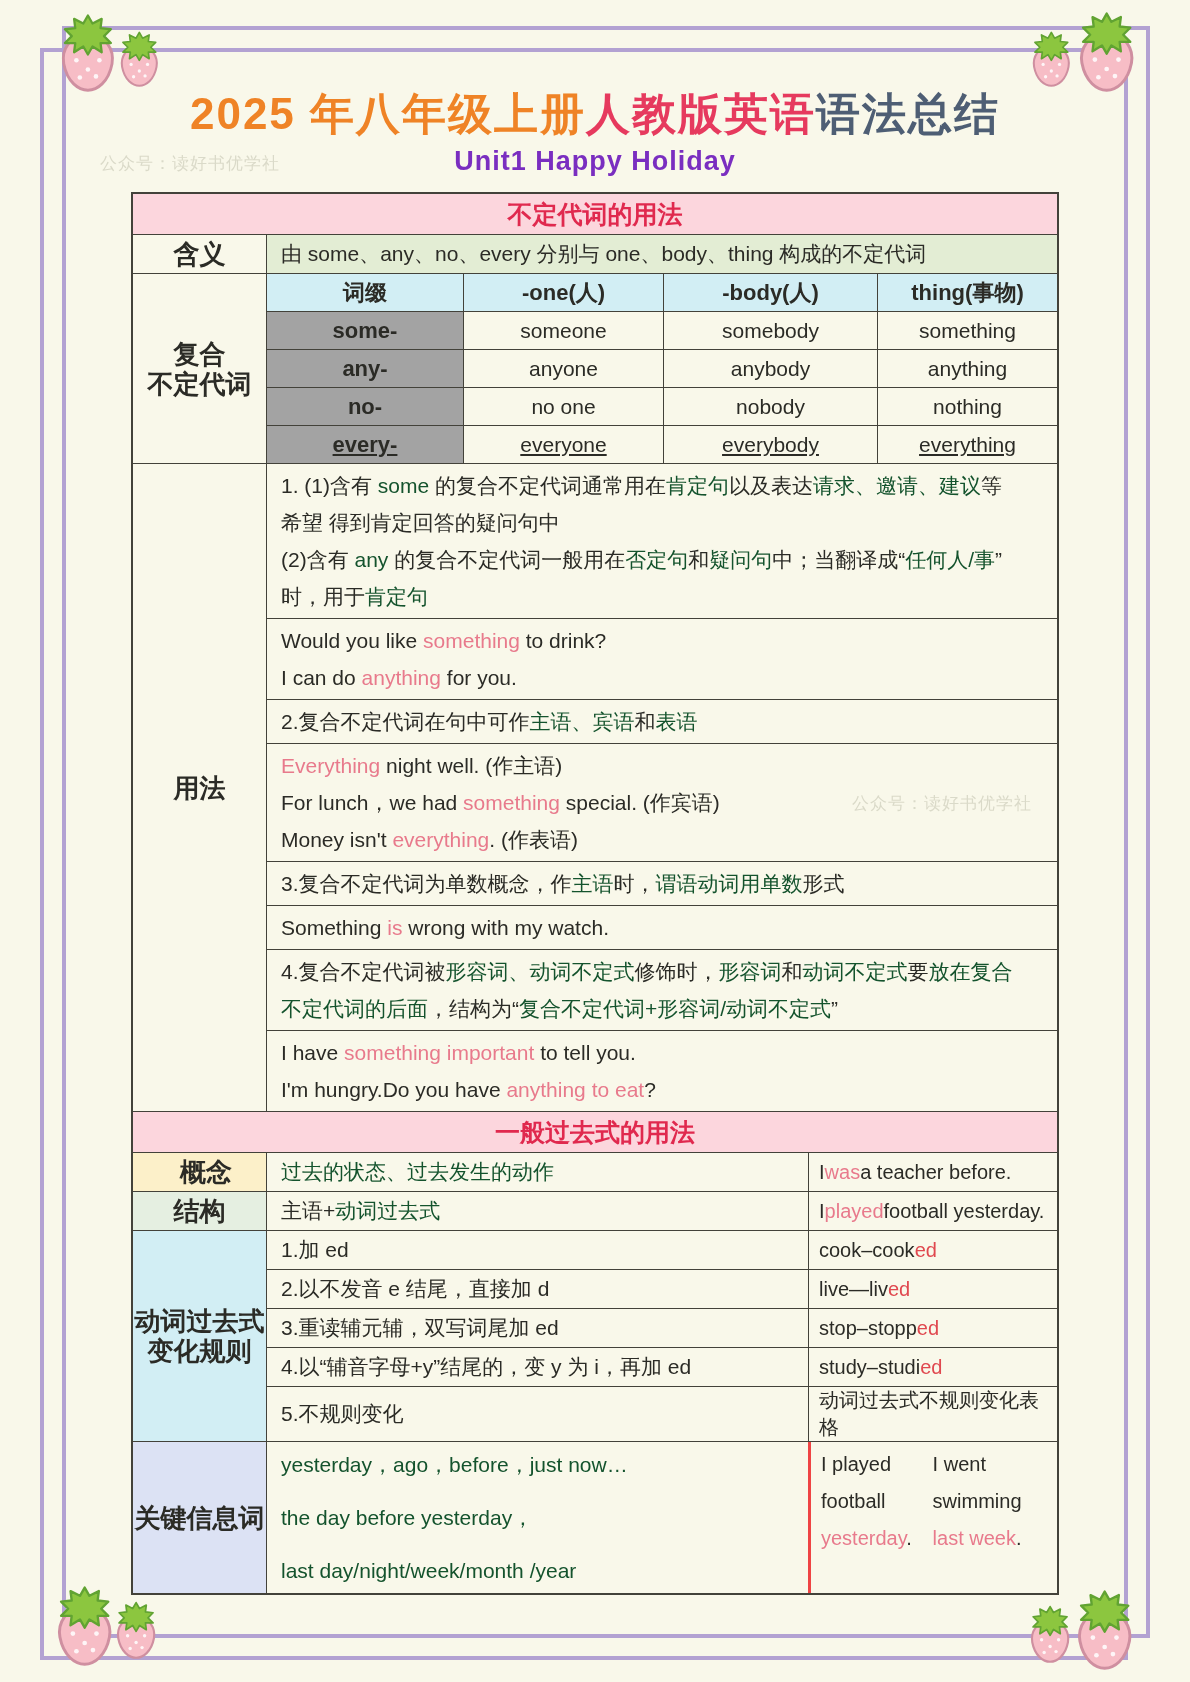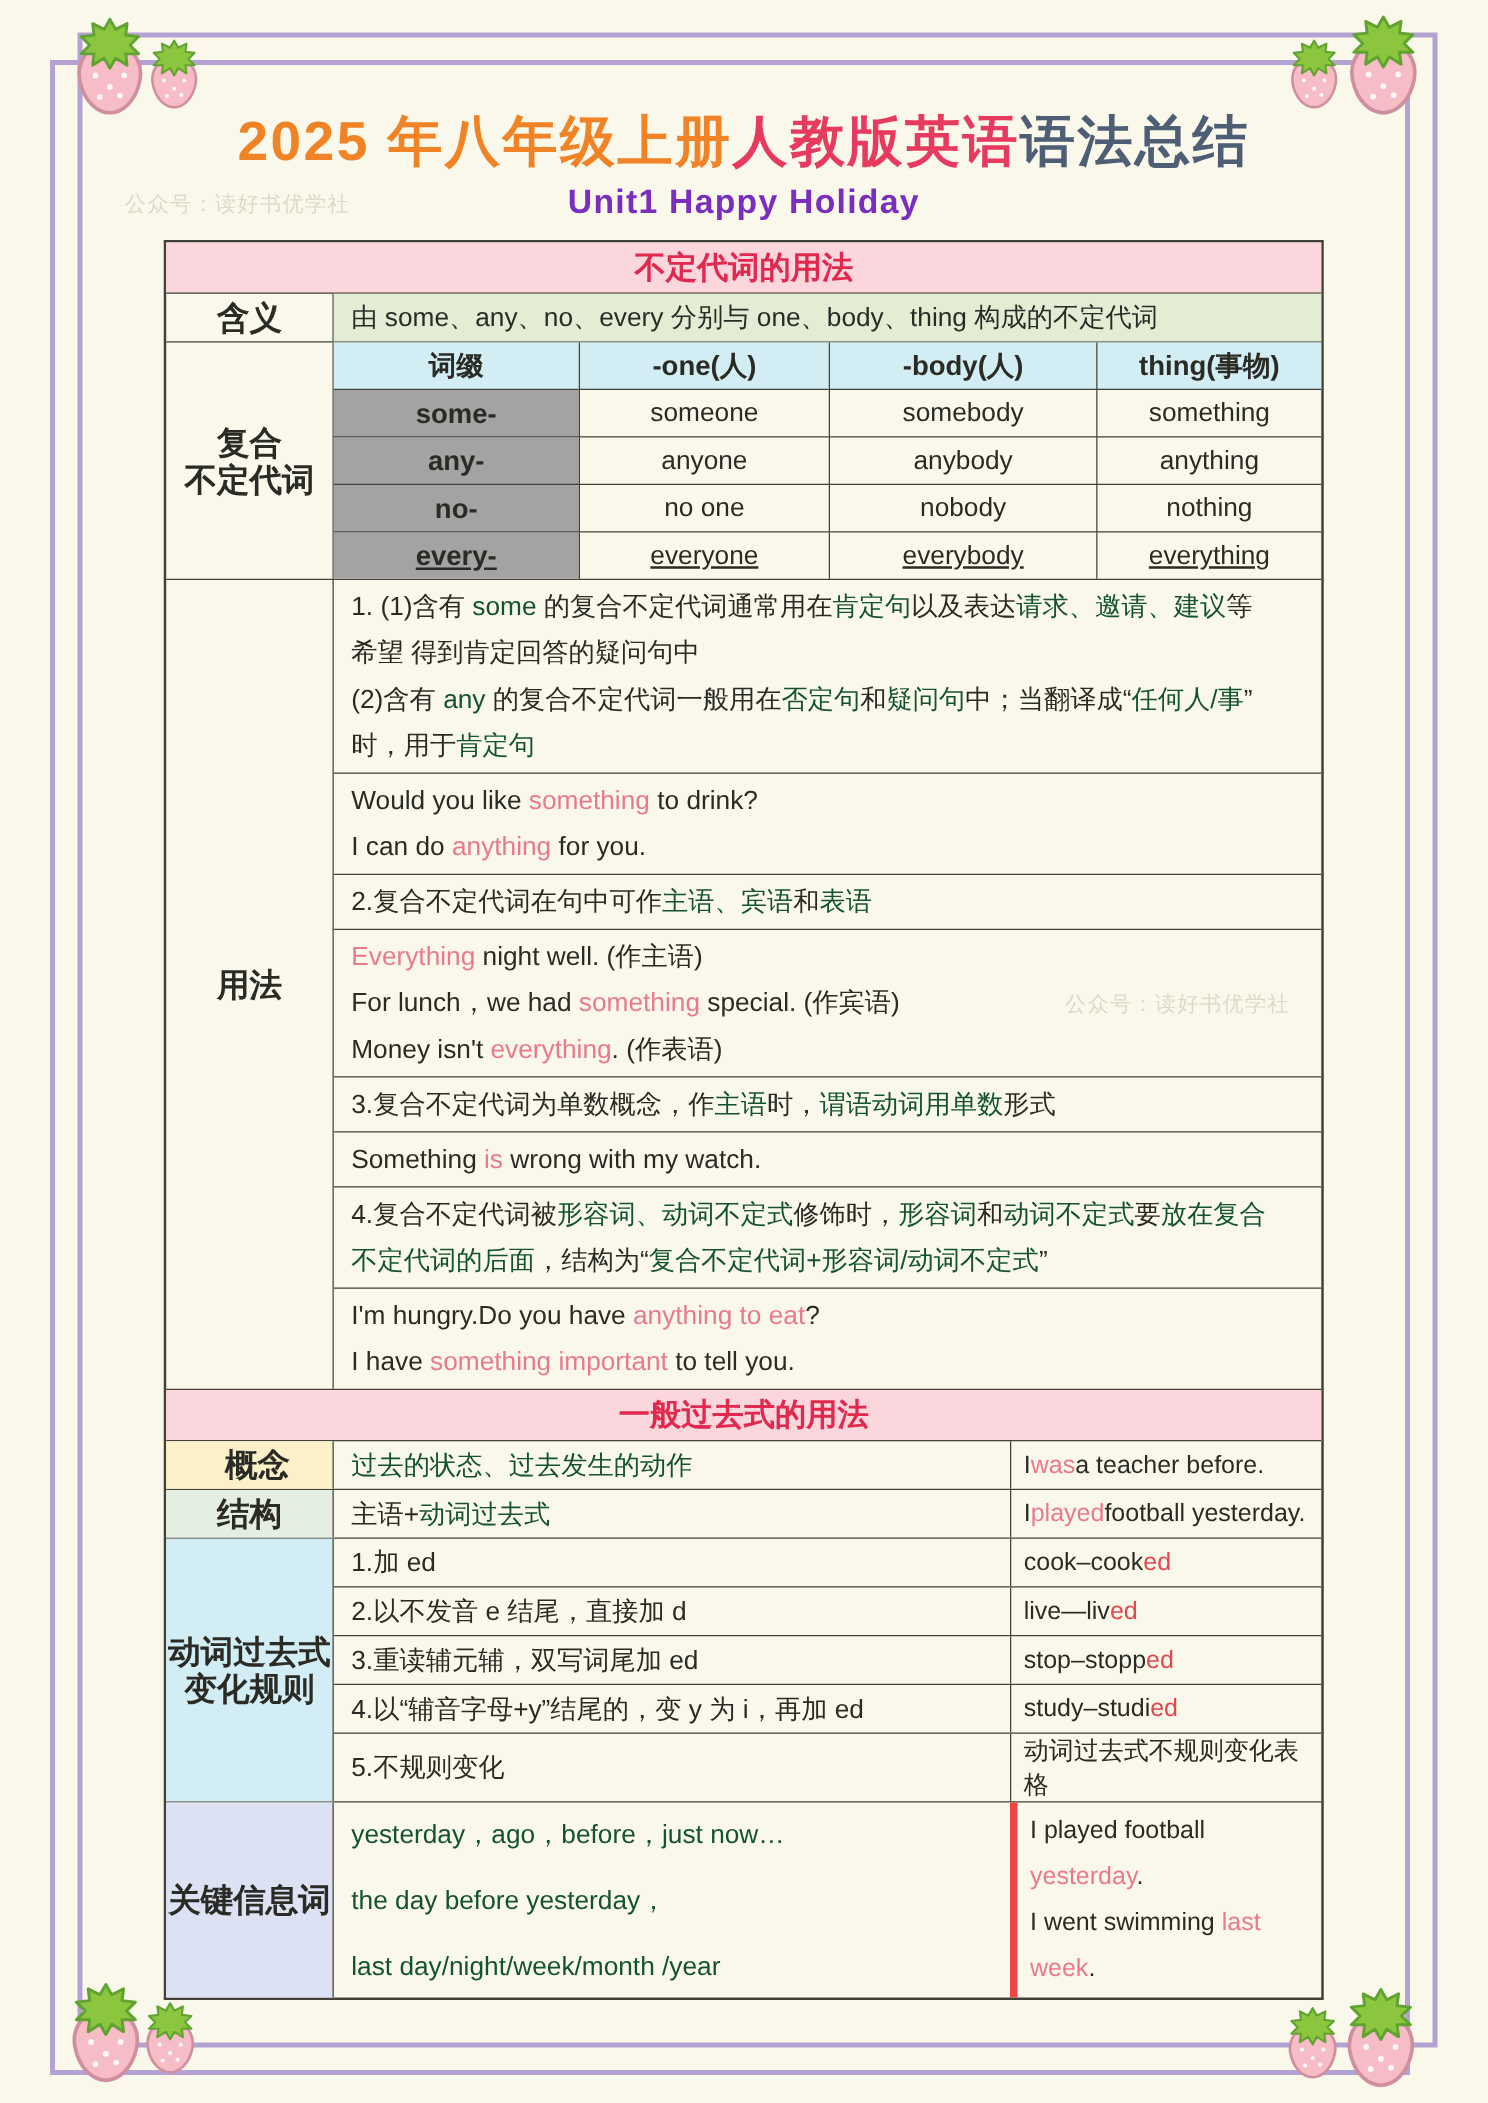--- a/index.html
+++ b/index.html
@@ -66,21 +66,21 @@
   
   .row2{display:grid;grid-template-columns:134px 541px 1fr;border-bottom:1px solid #43423a;}
   .row2.last{border-bottom:none;}
   .ex{border-left:1px solid #43423a;padding:0 10px;font-size:20px;display:flex;align-items:center;}
   .rulewrap{display:grid;grid-template-columns:134px 1fr;border-bottom:1px solid #43423a;}
   .rrows{display:flex;flex-direction:column;}
   .rrow{display:grid;grid-template-columns:541px 1fr;border-bottom:1px solid #43423a;}
   .rrow:last-child{border-bottom:none;}
   .kw-lines{padding:4px 14px;display:flex;flex-direction:column;justify-content:center;gap:16px;}
   .kw-lines .uline{line-height:37px;}
-  .ex-lines{border-left:6px solid #ef4444;padding:4px 10px;display:flex;flex-direction:column;justify-content:center;}
+  .ex-lines{border-left:3px solid #ef4444;padding:4px 10px;display:flex;flex-direction:row;justify-content:center;}
   .ex-lines .uline{font-size:20px;line-height:37px;}
   
   .sg-k{color:#2b2b26;}
   .sg-b{color:#14532d;}
   .sg-p{color:#e87a8c;}
   .sg-r{color:#e0484f;}
 </style>
 </head>
 <body>
 
@@ -190,22 +190,22 @@
           <div class="uline"><span class="sg-k">3.复合不定代词为单数概念，作</span><span class="sg-b">主语</span><span class="sg-k">时，</span><span class="sg-b">谓语动词用单数</span><span class="sg-k">形式</span></div>
         </div>
         <div class="ublock">
           <div class="uline"><span class="sg-k">Something </span><span class="sg-p">is</span><span class="sg-k"> wrong with my watch.</span></div>
         </div>
         <div class="ublock">
           <div class="uline"><span class="sg-k">4.复合不定代词被</span><span class="sg-b">形容词、动词不定式</span><span class="sg-k">修饰时，</span><span class="sg-b">形容词</span><span class="sg-k">和</span><span class="sg-b">动词不定式</span><span class="sg-k">要</span><span class="sg-b">放在复合</span></div>
           <div class="uline"><span class="sg-b">不定代词的后面</span><span class="sg-k">，结构为“</span><span class="sg-b">复合不定代词+形容词/动词不定式</span><span class="sg-k">”</span></div>
         </div>
         <div class="ublock">
+          <div class="uline"><span class="sg-k">I have </span><span class="sg-p">something important</span><span class="sg-k"> to tell you.</span></div>
           <div class="uline"><span class="sg-k">I'm hungry.Do you have </span><span class="sg-p">anything to eat</span><span class="sg-k">?</span></div>
-          <div class="uline"><span class="sg-k">I have </span><span class="sg-p">something important</span><span class="sg-k"> to tell you.</span></div>
         </div>
       </div>
     </div>
 
     <div class="sec-h">一般过去式的用法</div>
 
     <div class="row2">
       <div class="lbl bg-yellow">概念</div>
       <div class="cell">
           <span class="sg-b">过去的状态、过去发生的动作</span>

